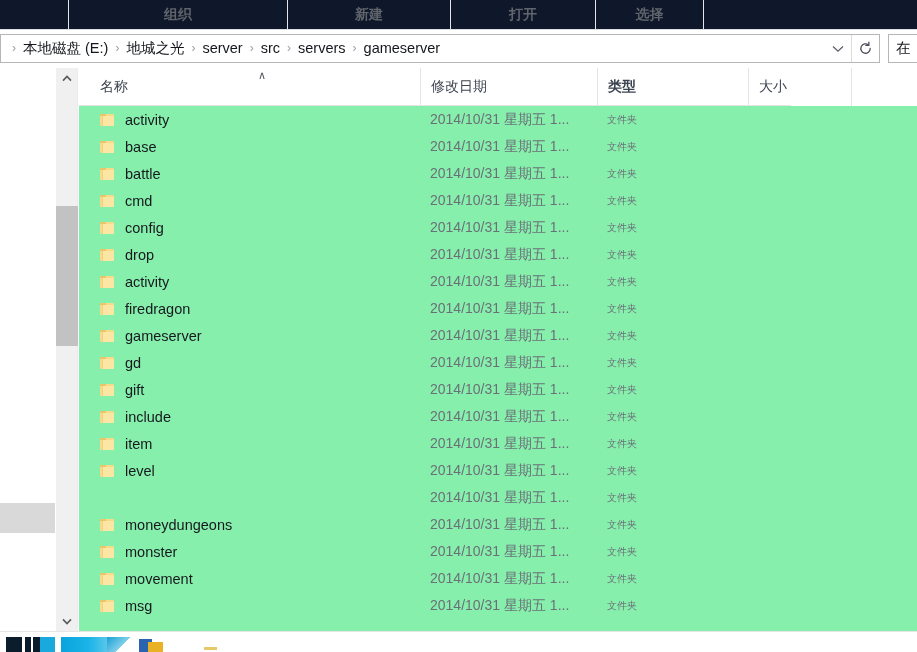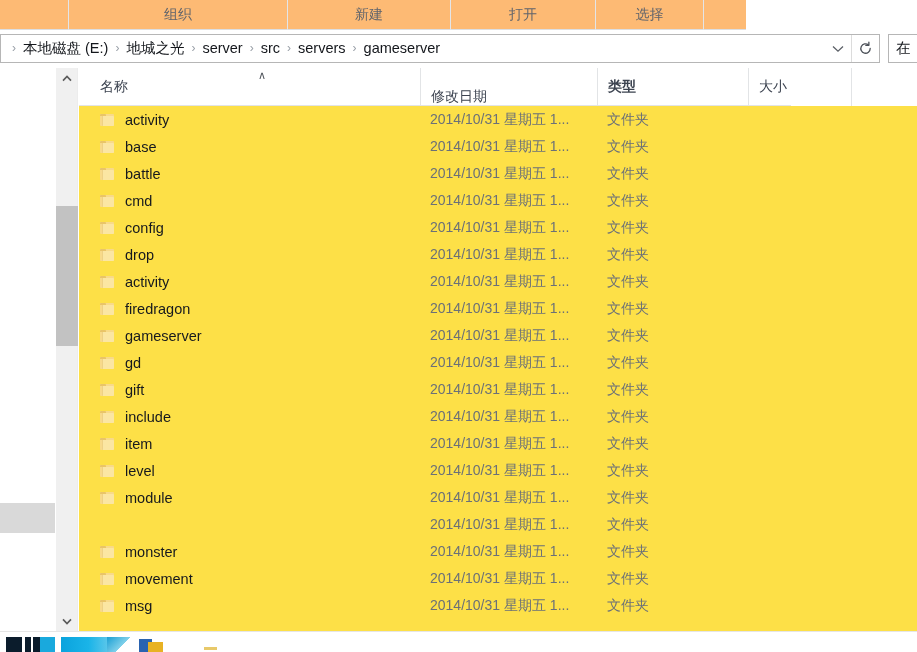--- a/index.html
+++ b/index.html
@@ -18,25 +18,26 @@
     position: relative;
     width: 917px;
     height: 652px;
     background: #ffffff;
   }
 
   
   .ribbon {
     position: absolute;
     left: 0; top: 0;
-    width: 746px; height: 30px;
-    background: #fdba74;
+    width: 917px; height: 30px;
+    background: #0f172a;
     border-bottom: 1px solid #dcdee1;
     display: flex;
     align-items: stretch;
+    font-weight: bold;
   }
   .ribbon-group {
     position: relative;
     display: flex;
     align-items: center;
     justify-content: center;
     font-size: 14px;
     color: #60646b;
     border-right: 1px solid #e3e5e8;
     height: 30px;
@@ -166,39 +167,39 @@
     top: 0; height: 38px;
     display: flex;
     align-items: center;
     font-size: 14px;
     color: #3c4350;
     padding-left: 10px;
     border-left: 1px solid #e2e4e6;
   }
   .col.first { border-left: none; padding-left: 21px; }
   .col-name { left: 0;   width: 341px; }
-  .col-date { left: 341px; width: 177px; align-items: flex-end; }
+  .col-date { left: 341px; width: 177px; }
   .col-type { left: 518px; width: 151px; font-weight: bold; }
   .col-size { left: 669px; width: 103px; }
   .col-tail { left: 772px; width: 66px; }
   .sort-caret {
     position: absolute;
     left: 179px; top: 1px;
     font-size: 11px;
     color: #50555c;
     line-height: 12px;
   }
 
   
   .filelist {
     position: absolute;
     left: 79px; top: 106px;
     width: 838px; height: 525px;
     overflow: hidden;
-    background: #fde047;
+    background: #86efac;
   }
   .row {
     position: relative;
     height: 27px;
     display: flex;
     align-items: center;
   }
   .cell-name {
     position: absolute;
     left: 0; width: 341px;
@@ -243,21 +244,21 @@
     position: absolute;
     left: 341px; width: 177px;
     font-size: 14px;
     color: #6b7078;
     white-space: nowrap;
     padding-left: 10px;
   }
   .cell-type {
     position: absolute;
     left: 518px; width: 151px;
-    font-size: 14px;
+    font-size: 10px;
     color: #6b7078;
     white-space: nowrap;
     padding-left: 10px;
   }
   .cell-size {
     position: absolute;
     left: 669px; width: 103px;
     font-size: 14px;
     color: #6b7078;
     white-space: nowrap;
@@ -571,33 +572,33 @@
             <span class="fi-tab"></span>
             <span class="fi-front"></span>
           </span>
           <span class="name-text">level</span>
         </div>
         <div class="cell-date">2014/10/31 星期五 1...</div>
         <div class="cell-type">文件夹</div>
         <div class="cell-size"></div>
       </div>
       <div class="row">
-        <div class="cell-name">
-          <span class="folder-icon">
-            <span class="fi-back"></span>
-            <span class="fi-tab"></span>
-            <span class="fi-front"></span>
-          </span>
-          <span class="name-text">module</span>
-        </div>
-        <div class="cell-date">2014/10/31 星期五 1...</div>
-        <div class="cell-type">文件夹</div>
-        <div class="cell-size"></div>
-      </div>
-      <div class="row">
+        <div class="cell-date">2014/10/31 星期五 1...</div>
+        <div class="cell-type">文件夹</div>
+        <div class="cell-size"></div>
+      </div>
+      <div class="row">
+        <div class="cell-name">
+          <span class="folder-icon">
+            <span class="fi-back"></span>
+            <span class="fi-tab"></span>
+            <span class="fi-front"></span>
+          </span>
+          <span class="name-text">moneydungeons</span>
+        </div>
         <div class="cell-date">2014/10/31 星期五 1...</div>
         <div class="cell-type">文件夹</div>
         <div class="cell-size"></div>
       </div>
       <div class="row">
         <div class="cell-name">
           <span class="folder-icon">
             <span class="fi-back"></span>
             <span class="fi-tab"></span>
             <span class="fi-front"></span>

